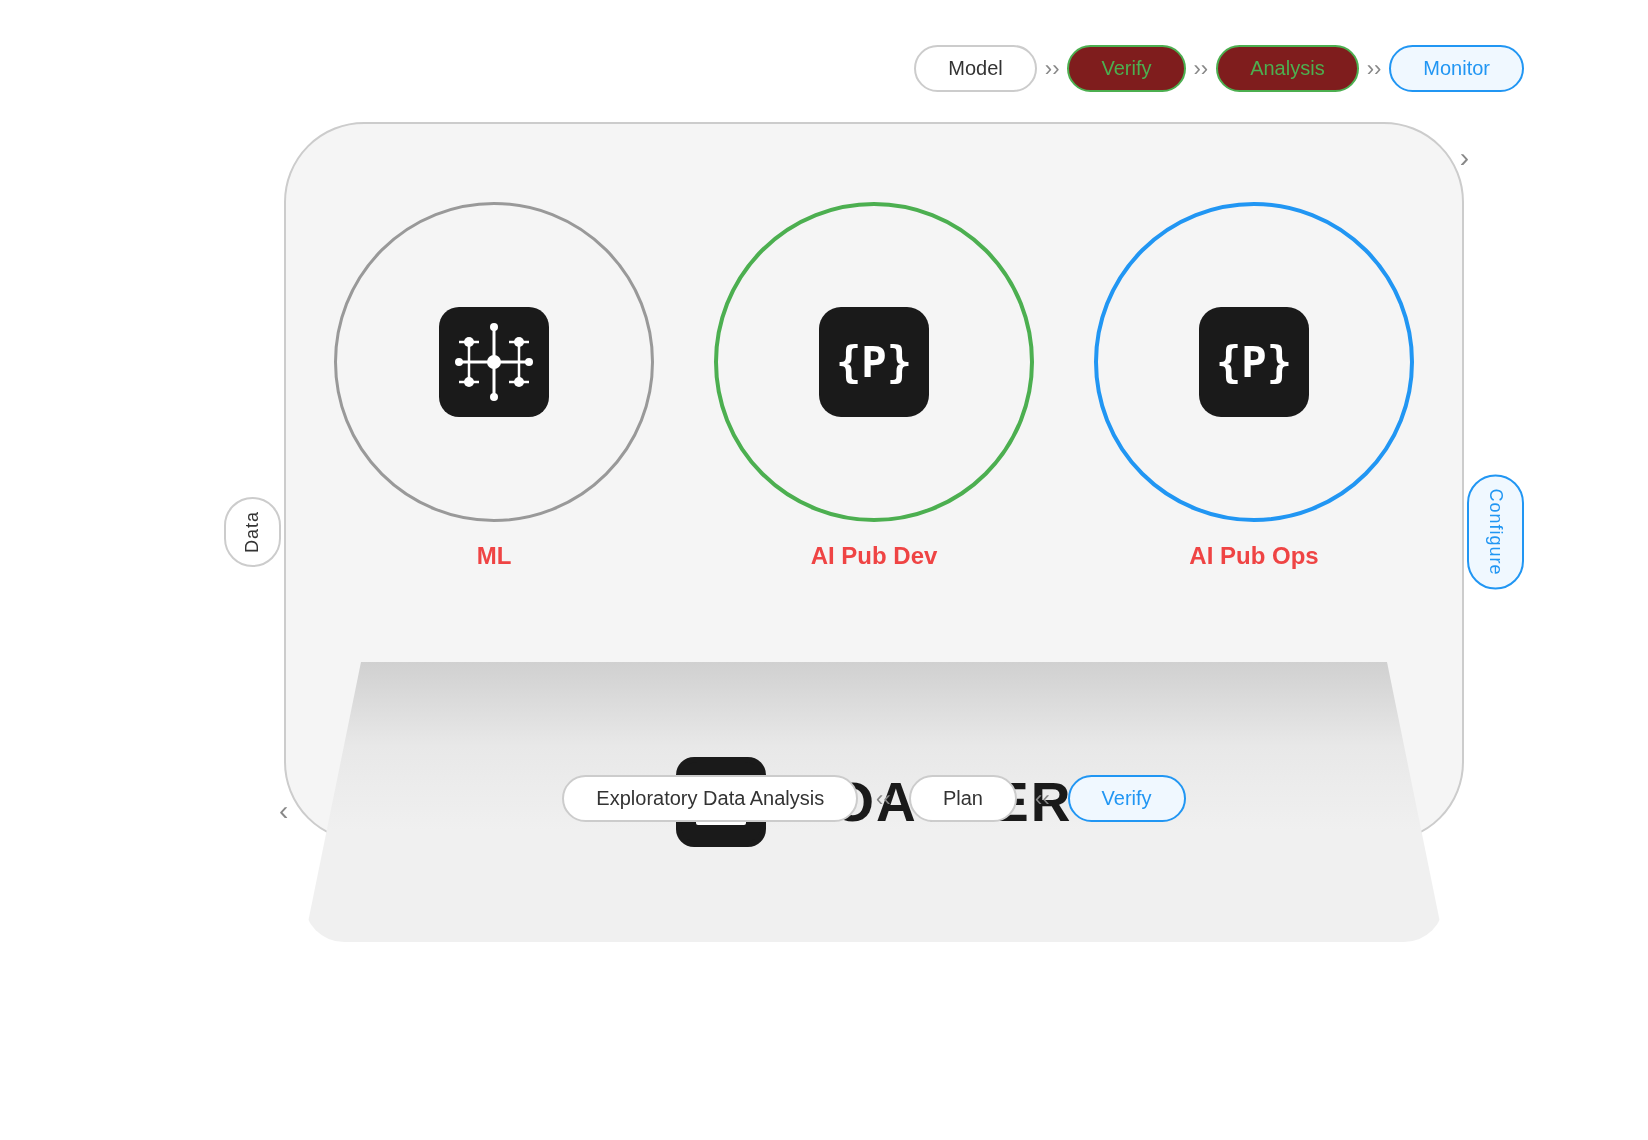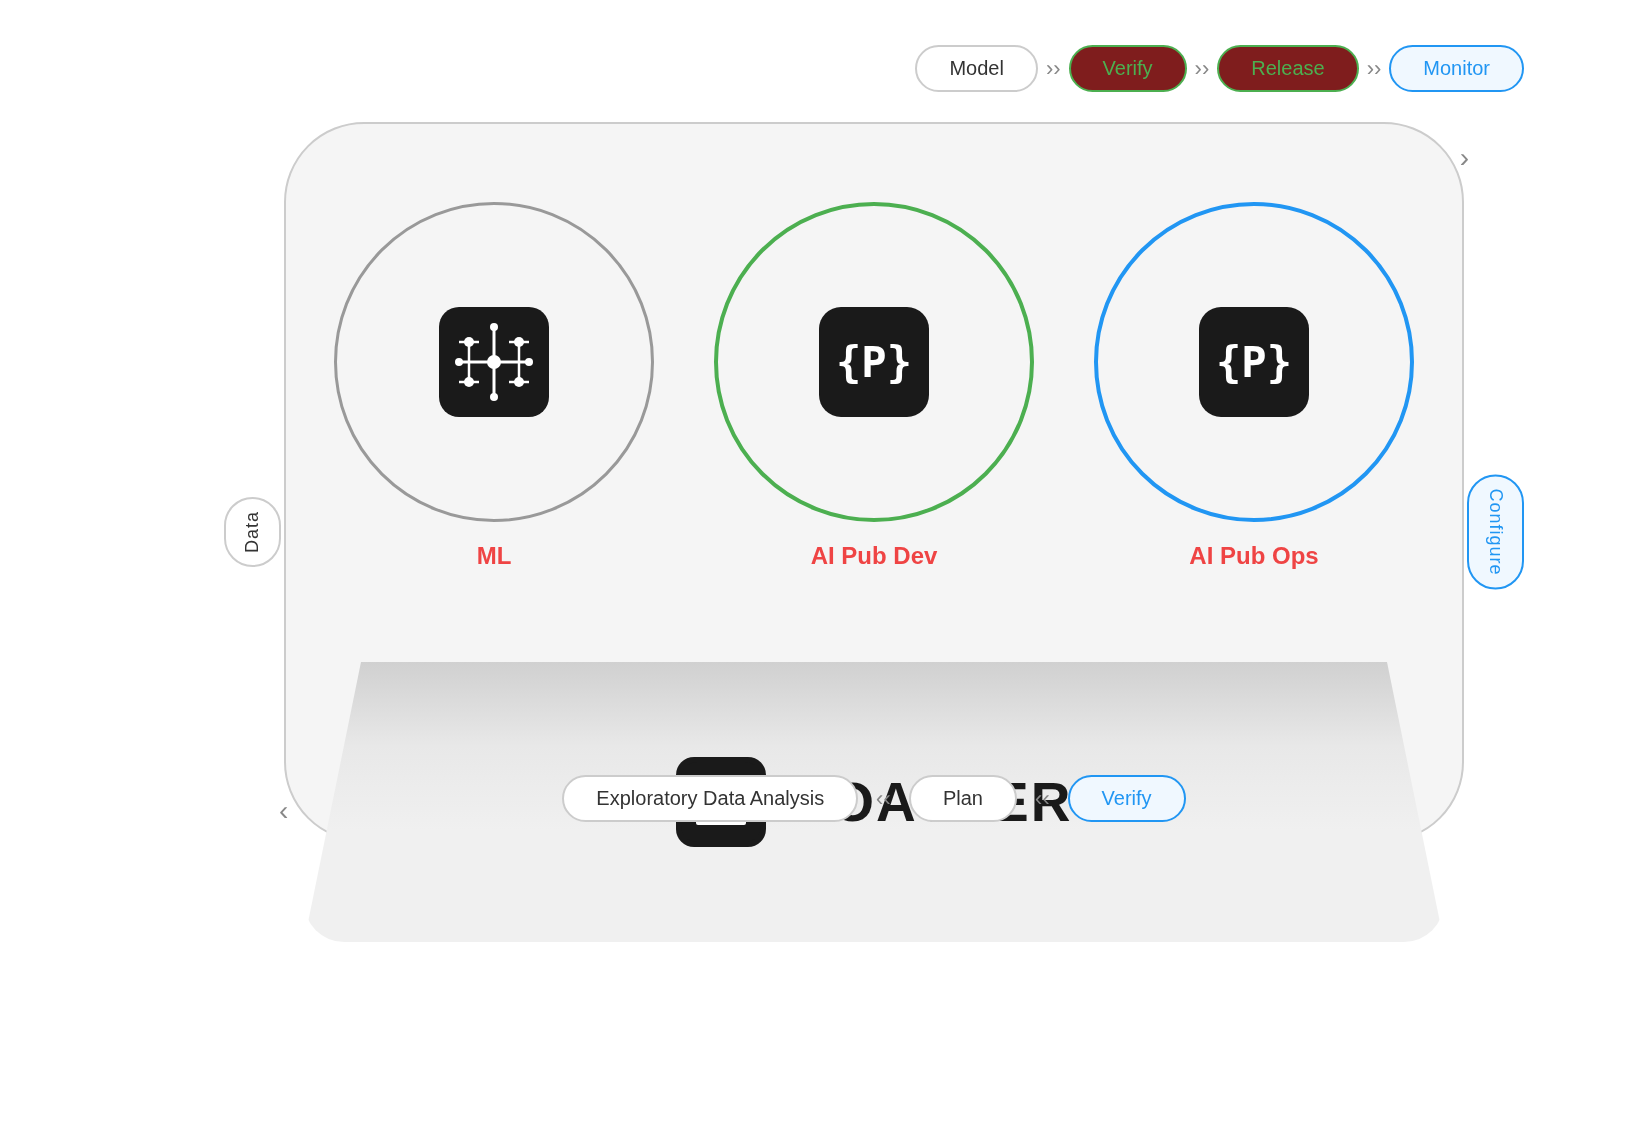--- a/index.html
+++ b/index.html
@@ -268,21 +268,21 @@
 </head>
 <body>
 
 <div class="diagram-container">
 
   <div class="top-pipeline">
     <div class="pipeline-step">Model</div>
     <span class="pipeline-arrow">››</span>
     <div class="pipeline-step green">Verify</div>
     <span class="pipeline-arrow">››</span>
-    <div class="pipeline-step green">Release</div>
+    <div class="pipeline-step green">Analysis</div>
     <span class="pipeline-arrow">››</span>
     <div class="pipeline-step blue">Monitor</div>
   </div>
 
   <div class="main-area">
 
     <div class="outer-shape"></div>
 
     <span class="corner-arrow arrow-top-right">›</span>
     <span class="corner-arrow arrow-bottom-left">‹</span>

